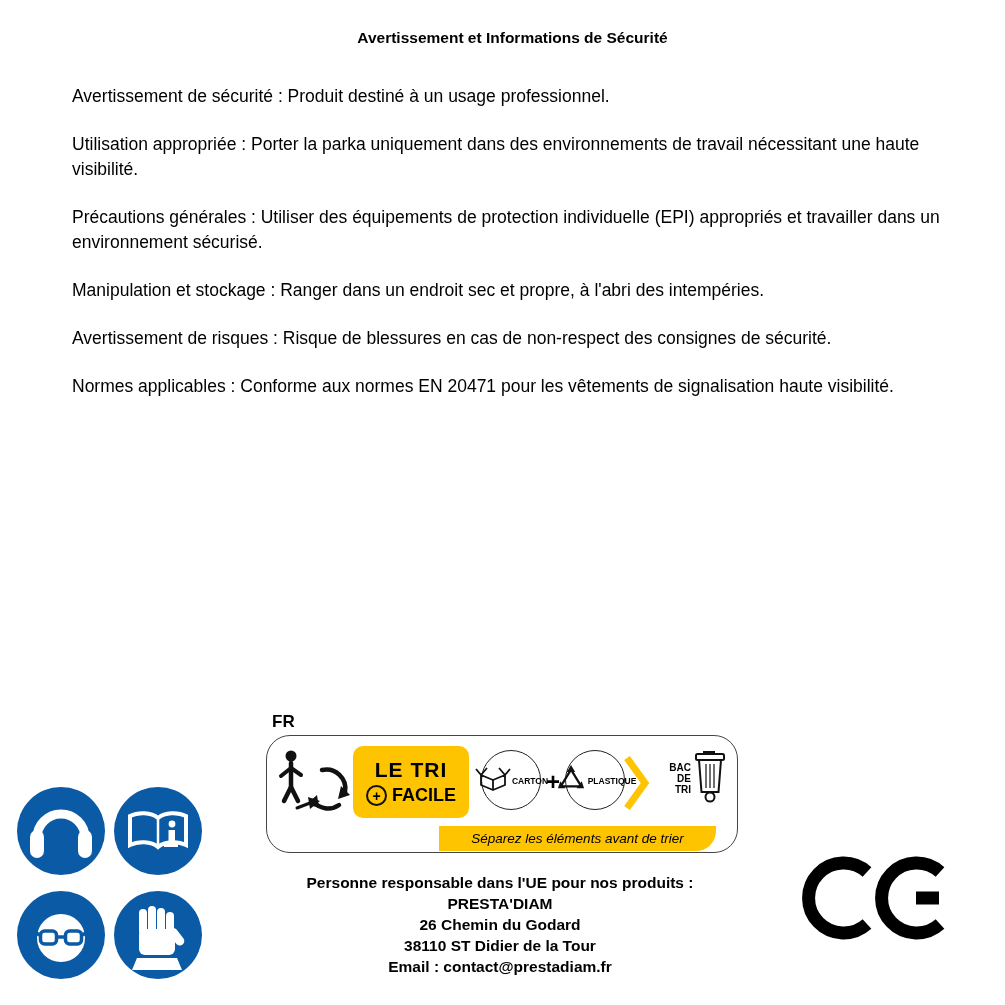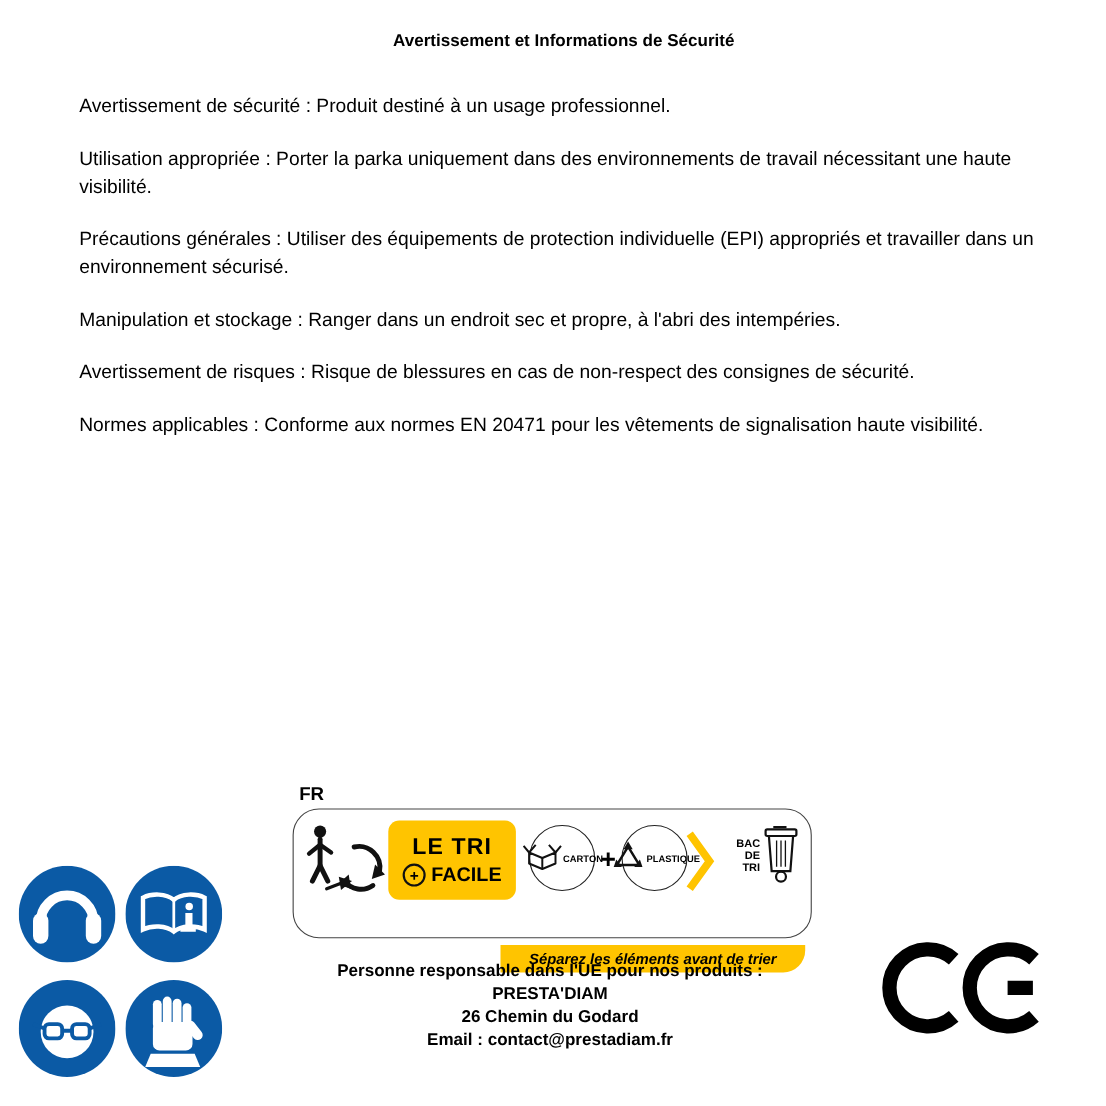--- a/index.html
+++ b/index.html
@@ -54,24 +54,24 @@
   .mat-circle.plastique{left:298px;}
   .mat-label{font-size:8.5px;font-weight:bold;margin-top:1px;}
   .plus2{position:absolute;left:274px;top:32px;width:24px;text-align:center;font-size:24px;font-weight:bold;}
   .chevron{position:absolute;left:356px;top:18px;}
   .bac-text{
     position:absolute;left:388px;top:26px;width:36px;text-align:right;
     font-size:10px;line-height:11px;font-weight:bold;
   }
   .bin{position:absolute;left:424px;top:12px;}
   .tagline{
-    position:absolute;left:188px;top:90px;width:277px;height:25px;
+    position:absolute;left:172px;top:90px;width:277px;height:25px;
     background:#FFC400;border-radius:0 0 20px 0;
     display:flex;align-items:center;justify-content:center;
-    font-size:13.5px;font-style:italic;font-weight:bold;margin-top:33px;
+    font-size:13.5px;font-style:italic;font-weight:normal;
   }
 
   .address{
     position:absolute;left:240px;top:872px;width:520px;
     text-align:center;font-size:15.5px;font-weight:bold;line-height:21px;
   }
   .address div{white-space:nowrap;}
 
   .ce{position:absolute;left:798px;top:848px;}
 </style>
@@ -218,20 +218,21 @@
     </span>
 
     <div class="tagline">Séparez les éléments avant de trier</div>
   </div>
 </div>
 
 <div class="address">
   <div>Personne responsable dans l'UE pour nos produits :</div>
   <div>PRESTA'DIAM</div>
   <div>26 Chemin du Godard</div>
+  <div>38110 ST Didier de la Tour</div>
   <div>Email : contact@prestadiam.fr</div>
 </div>
 
 <span class="ce">
   <svg width="152" height="100" viewBox="0 0 152 100">
     <g fill="none" stroke="#000" stroke-width="13">
       <path d="M69 24 A 35 35 0 1 0 69 76"></path>
       <path d="M142 24 A 35 35 0 1 0 142 76"></path>
       <path d="M118 50 L141 50"></path>
     </g>

